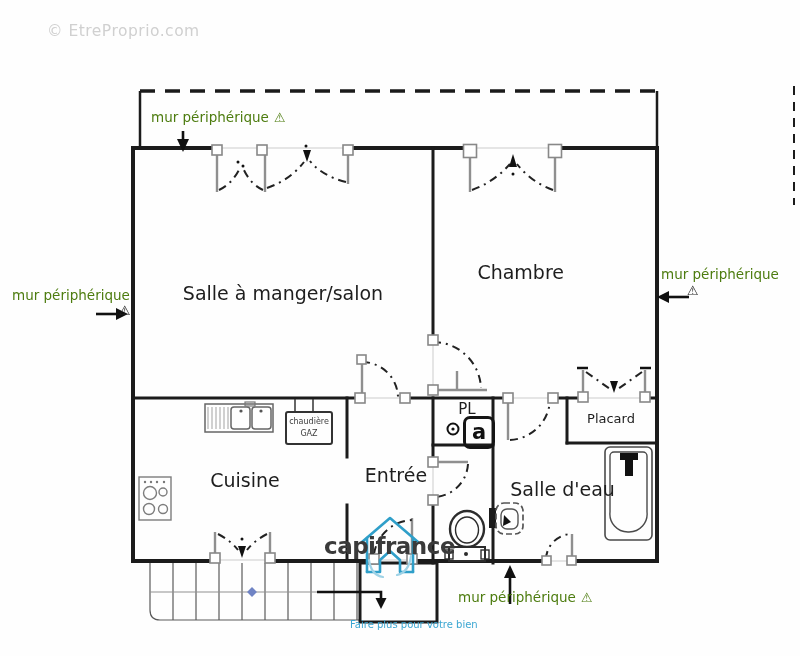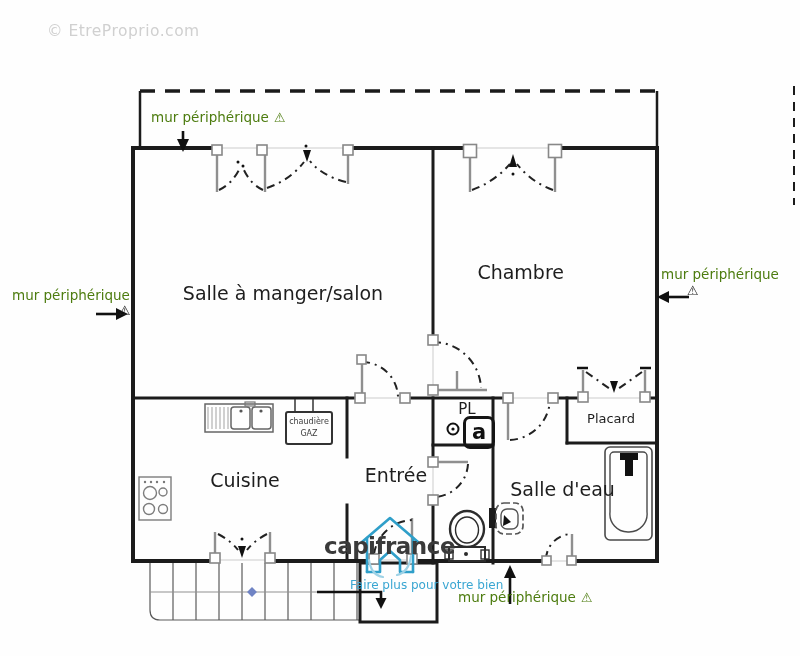--- a/index.html
+++ b/index.html
@@ -14,21 +14,21 @@
   .warn-inline{font-size:13px;margin-left:5px;}
   #balcon-label{font-size:27px;letter-spacing:1px;color:#161616;}
   #watermark{font-size:15.5px;color:#d0d0d0;letter-spacing:.5px;margin-left:33px;}
   #placard-label{font-size:13px;}
   #pl-label{font-size:15px;}
   #boiler-label{font-size:8px;color:#3c3c3c;text-align:center;line-height:1.45;}
   #pl-a-box{position:absolute;left:463px;top:416px;width:26px;height:27px;
             border:3px solid #151515;border-radius:7px;text-align:center;
             font-weight:bold;font-size:21px;line-height:26px;color:#111;}
   #capifrance-label{font-size:23px;font-weight:bold;color:#3a3a3a;letter-spacing:-.5px;}
-  #slogan-label{font-size:12px;color:#3aa6d2;}
+  #slogan-label{font-size:10px;color:#3aa6d2;margin-top:40px;}
 </style>
 </head>
 <body>
 
 <div id="stage">
 
   <svg width="800" height="656" viewBox="0 0 800 656">
 
     <g stroke="#5a5a5a" stroke-width="1.2" fill="none">
       <path d="M150,563 L150,610 Q150,620 160,620 L360,620"></path>

